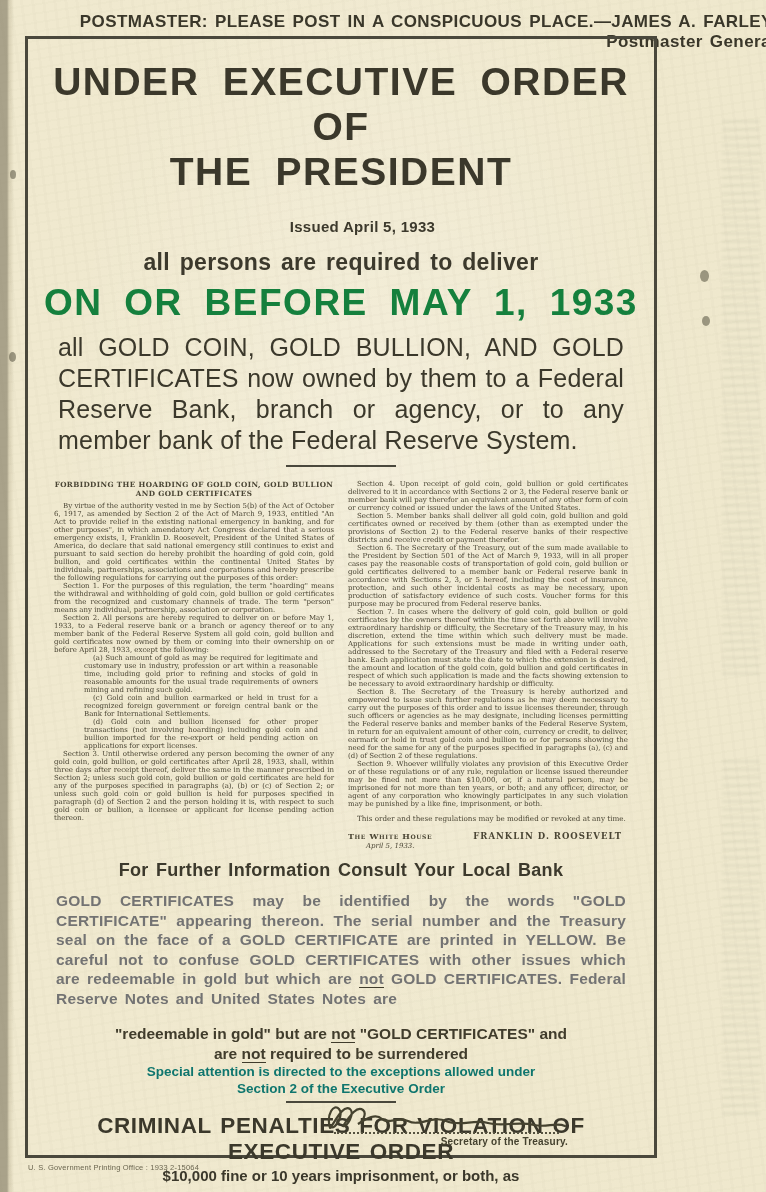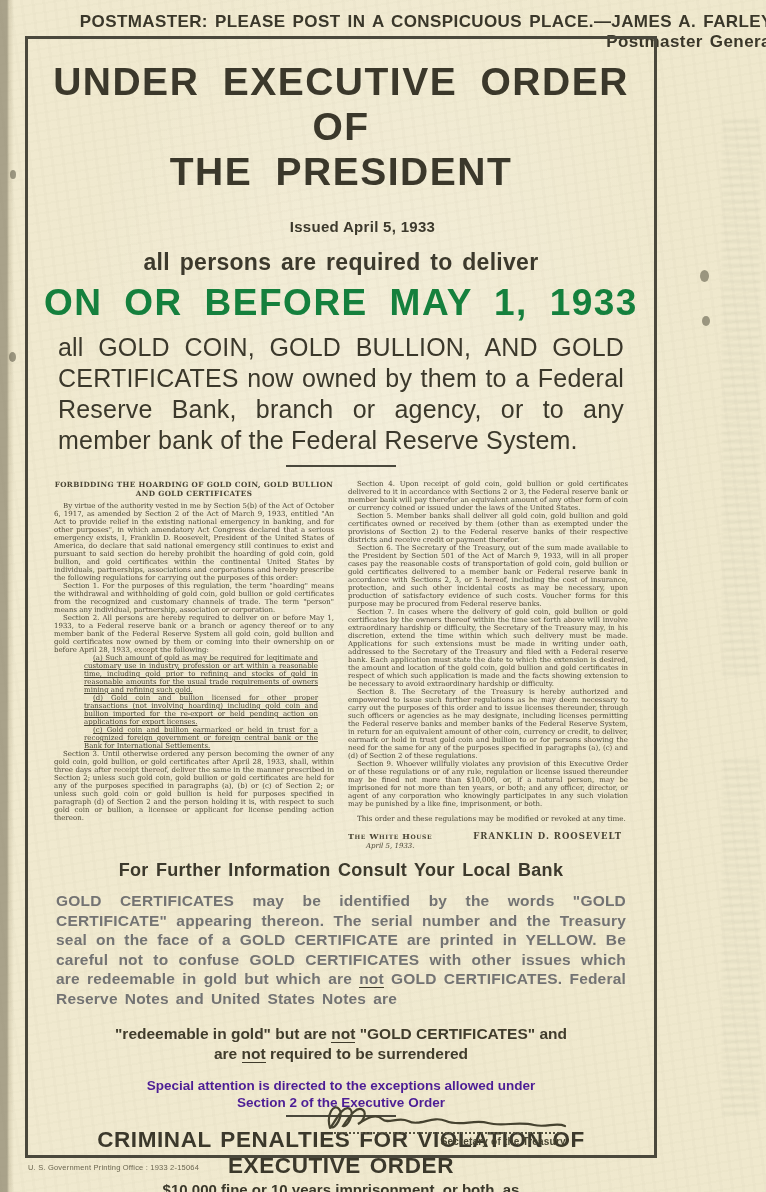--- a/index.html
+++ b/index.html
@@ -54,36 +54,36 @@
   }
   .col{flex:1;min-width:0;}
   .col-head{
     text-align:center;font-family:"DejaVu Serif",serif;font-weight:bold;
     font-size:7.2px;line-height:9px;letter-spacing:.4px;margin-bottom:4px;
   }
   p.micro{
     font-family:"DejaVu Serif",serif;font-size:7px;line-height:8px;
     text-align:justify;margin:0;text-indent:9px;
   }
-  p.micro.ind{margin:0 16px 0 30px;text-indent:9px;text-decoration:underline;}
+  p.micro.ind{margin:0 16px 0 30px;text-indent:9px;}
   .closing{font-family:"DejaVu Serif",serif;font-size:7.2px;margin-top:6px;text-indent:9px;text-align:justify;}
   .sig-row{display:flex;justify-content:space-between;align-items:flex-start;margin-top:8px;font-family:"DejaVu Serif",serif;gap:29px;}
   .wh{font-size:8px;font-variant:small-caps;letter-spacing:.6px;font-weight:bold;}
   .wh-date{font-size:7px;font-style:italic;margin-left:18px;margin-top:1px;}
   .fdr{font-size:8.5px;letter-spacing:1px;font-weight:bold;margin-right:6px;}
   .consult{
     text-align:center;font-weight:bold;font-size:18px;margin-top:10px;letter-spacing:.3px;word-spacing:2px;
   }
   .cert-para{
     font-weight:bold;font-size:15.5px;line-height:19.5px;color:#737373;
     text-align:justify;margin:10px 28px 16px;letter-spacing:.2px;word-spacing:2.5px;
   }
   .cert-center{ text-align:center;font-weight:bold;font-size:15.5px;line-height:19.5px;color:#403c2c;margin:0 28px;}
   u{text-decoration:none;border-bottom:1.5px solid #403c2c;}
-  .special{ text-align:center;font-weight:bold;font-size:13.5px;line-height:17px;margin-top:14px;color:#4c1d95;}
+  .special{ text-align:center;font-weight:bold;font-size:13.5px;line-height:17px;color:#0f766e;}
   .pen-title{
     text-align:center;font-weight:bold;font-size:22.5px;letter-spacing:.6px;word-spacing:2px;color:#3b382b;margin-top:8px;
   }
   .pen-line{ text-align:center;font-weight:bold;font-size:15px;line-height:22.5px;color:#3b382b;}
   .sig-block{position:absolute;right:82px;bottom:8px;width:260px;}
   .sig-svg{display:block;margin-left:10px;}
   .sig-dots{border-bottom:2px dotted #55523f;width:225px;margin:-6px 0 2px 22px;}
   .treasury{ text-align:right;font-weight:bold;font-size:10px;letter-spacing:.2px;color:#45422f;margin-right:4px;}
   .gpo{
     position:absolute;left:28px;top:1163px;font-size:7.5px;color:#6b6650;letter-spacing:.2px;
@@ -122,22 +122,22 @@
     <div class="col">
       <div class="col-head">
         <div>FORBIDDING THE HOARDING OF GOLD COIN, GOLD BULLION</div>
         <div>AND GOLD CERTIFICATES</div>
       </div>
       <div>
           <p class="micro">By virtue of the authority vested in me by Section 5(b) of the Act of October 6, 1917, as amended by Section 2 of the Act of March 9, 1933, entitled "An Act to provide relief in the existing national emergency in banking, and for other purposes", in which amendatory Act Congress declared that a serious emergency exists, I, Franklin D. Roosevelt, President of the United States of America, do declare that said national emergency still continues to exist and pursuant to said section do hereby prohibit the hoarding of gold coin, gold bullion, and gold certificates within the continental United States by individuals, partnerships, associations and corporations and hereby prescribe the following regulations for carrying out the purposes of this order:</p>
           <p class="micro">Section 1. For the purposes of this regulation, the term "hoarding" means the withdrawal and withholding of gold coin, gold bullion or gold certificates from the recognized and customary channels of trade. The term "person" means any individual, partnership, association or corporation.</p>
           <p class="micro">Section 2. All persons are hereby required to deliver on or before May 1, 1933, to a Federal reserve bank or a branch or agency thereof or to any member bank of the Federal Reserve System all gold coin, gold bullion and gold certificates now owned by them or coming into their ownership on or before April 28, 1933, except the following:</p>
           <p class="micro ind">(a) Such amount of gold as may be required for legitimate and customary use in industry, profession or art within a reasonable time, including gold prior to refining and stocks of gold in reasonable amounts for the usual trade requirements of owners mining and refining such gold.</p>
+          <p class="micro ind">(c) Gold coin and bullion earmarked or held in trust for a recognized foreign government or foreign central bank or the Bank for International Settlements.</p>
           <p class="micro ind">(d) Gold coin and bullion licensed for other proper transactions (not involving hoarding) including gold coin and bullion imported for the re-export or held pending action on applications for export licenses.</p>
-          <p class="micro ind">(c) Gold coin and bullion earmarked or held in trust for a recognized foreign government or foreign central bank or the Bank for International Settlements.</p>
           <p class="micro">Section 3. Until otherwise ordered any person becoming the owner of any gold coin, gold bullion, or gold certificates after April 28, 1933, shall, within three days after receipt thereof, deliver the same in the manner prescribed in Section 2; unless such gold coin, gold bullion or gold certificates are held for any of the purposes specified in paragraphs (a), (b) or (c) of Section 2; or unless such gold coin or gold bullion is held for purposes specified in paragraph (d) of Section 2 and the person holding it is, with respect to such gold coin or bullion, a licensee or applicant for license pending action thereon.</p>
         </div>
     </div>
     <div class="col">
       <div>
           <p class="micro">Section 4. Upon receipt of gold coin, gold bullion or gold certificates delivered to it in accordance with Sections 2 or 3, the Federal reserve bank or member bank will pay therefor an equivalent amount of any other form of coin or currency coined or issued under the laws of the United States.</p>
           <p class="micro">Section 5. Member banks shall deliver all gold coin, gold bullion and gold certificates owned or received by them (other than as exempted under the provisions of Section 2) to the Federal reserve banks of their respective districts and receive credit or payment therefor.</p>
           <p class="micro">Section 6. The Secretary of the Treasury, out of the sum made available to the President by Section 501 of the Act of March 9, 1933, will in all proper cases pay the reasonable costs of transportation of gold coin, gold bullion or gold certificates delivered to a member bank or Federal reserve bank in accordance with Sections 2, 3, or 5 hereof, including the cost of insurance, protection, and such other incidental costs as may be necessary, upon production of satisfactory evidence of such costs. Voucher forms for this purpose may be procured from Federal reserve banks.</p>
           <p class="micro">Section 7. In cases where the delivery of gold coin, gold bullion or gold certificates by the owners thereof within the time set forth above will involve extraordinary hardship or difficulty, the Secretary of the Treasury may, in his discretion, extend the time within which such delivery must be made. Applications for such extensions must be made in writing under oath, addressed to the Secretary of the Treasury and filed with a Federal reserve bank. Each application must state the date to which the extension is desired, the amount and location of the gold coin, gold bullion and gold certificates in respect of which such application is made and the facts showing extension to be necessary to avoid extraordinary hardship or difficulty.</p>
           <p class="micro">Section 8. The Secretary of the Treasury is hereby authorized and empowered to issue such further regulations as he may deem necessary to carry out the purposes of this order and to issue licenses thereunder, through such officers or agencies as he may designate, including licenses permitting the Federal reserve banks and member banks of the Federal Reserve System, in return for an equivalent amount of other coin, currency or credit, to deliver, earmark or hold in trust gold coin and bullion to or for persons showing the need for the same for any of the purposes specified in paragraphs (a), (c) and (d) of Section 2 of these regulations.</p>

